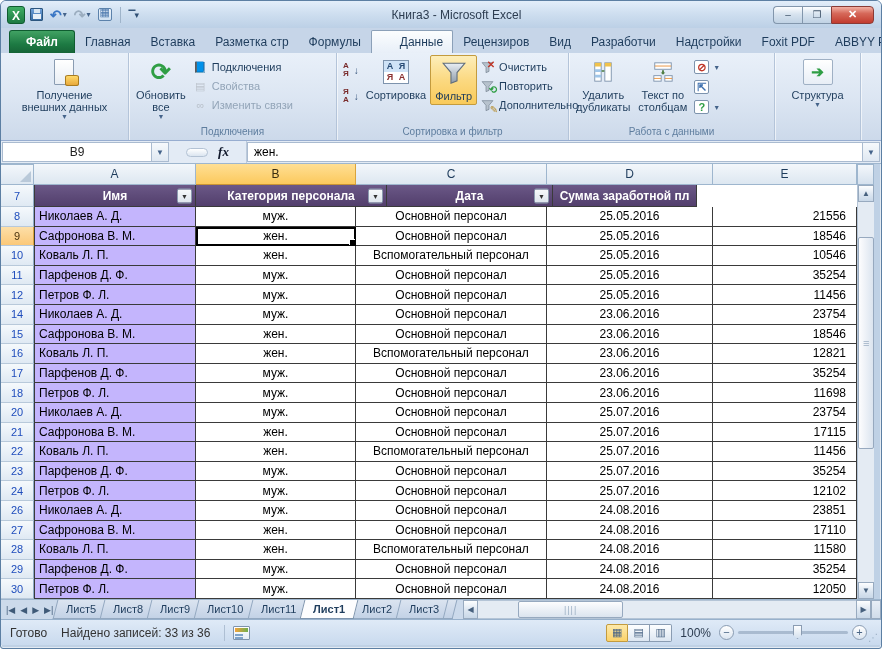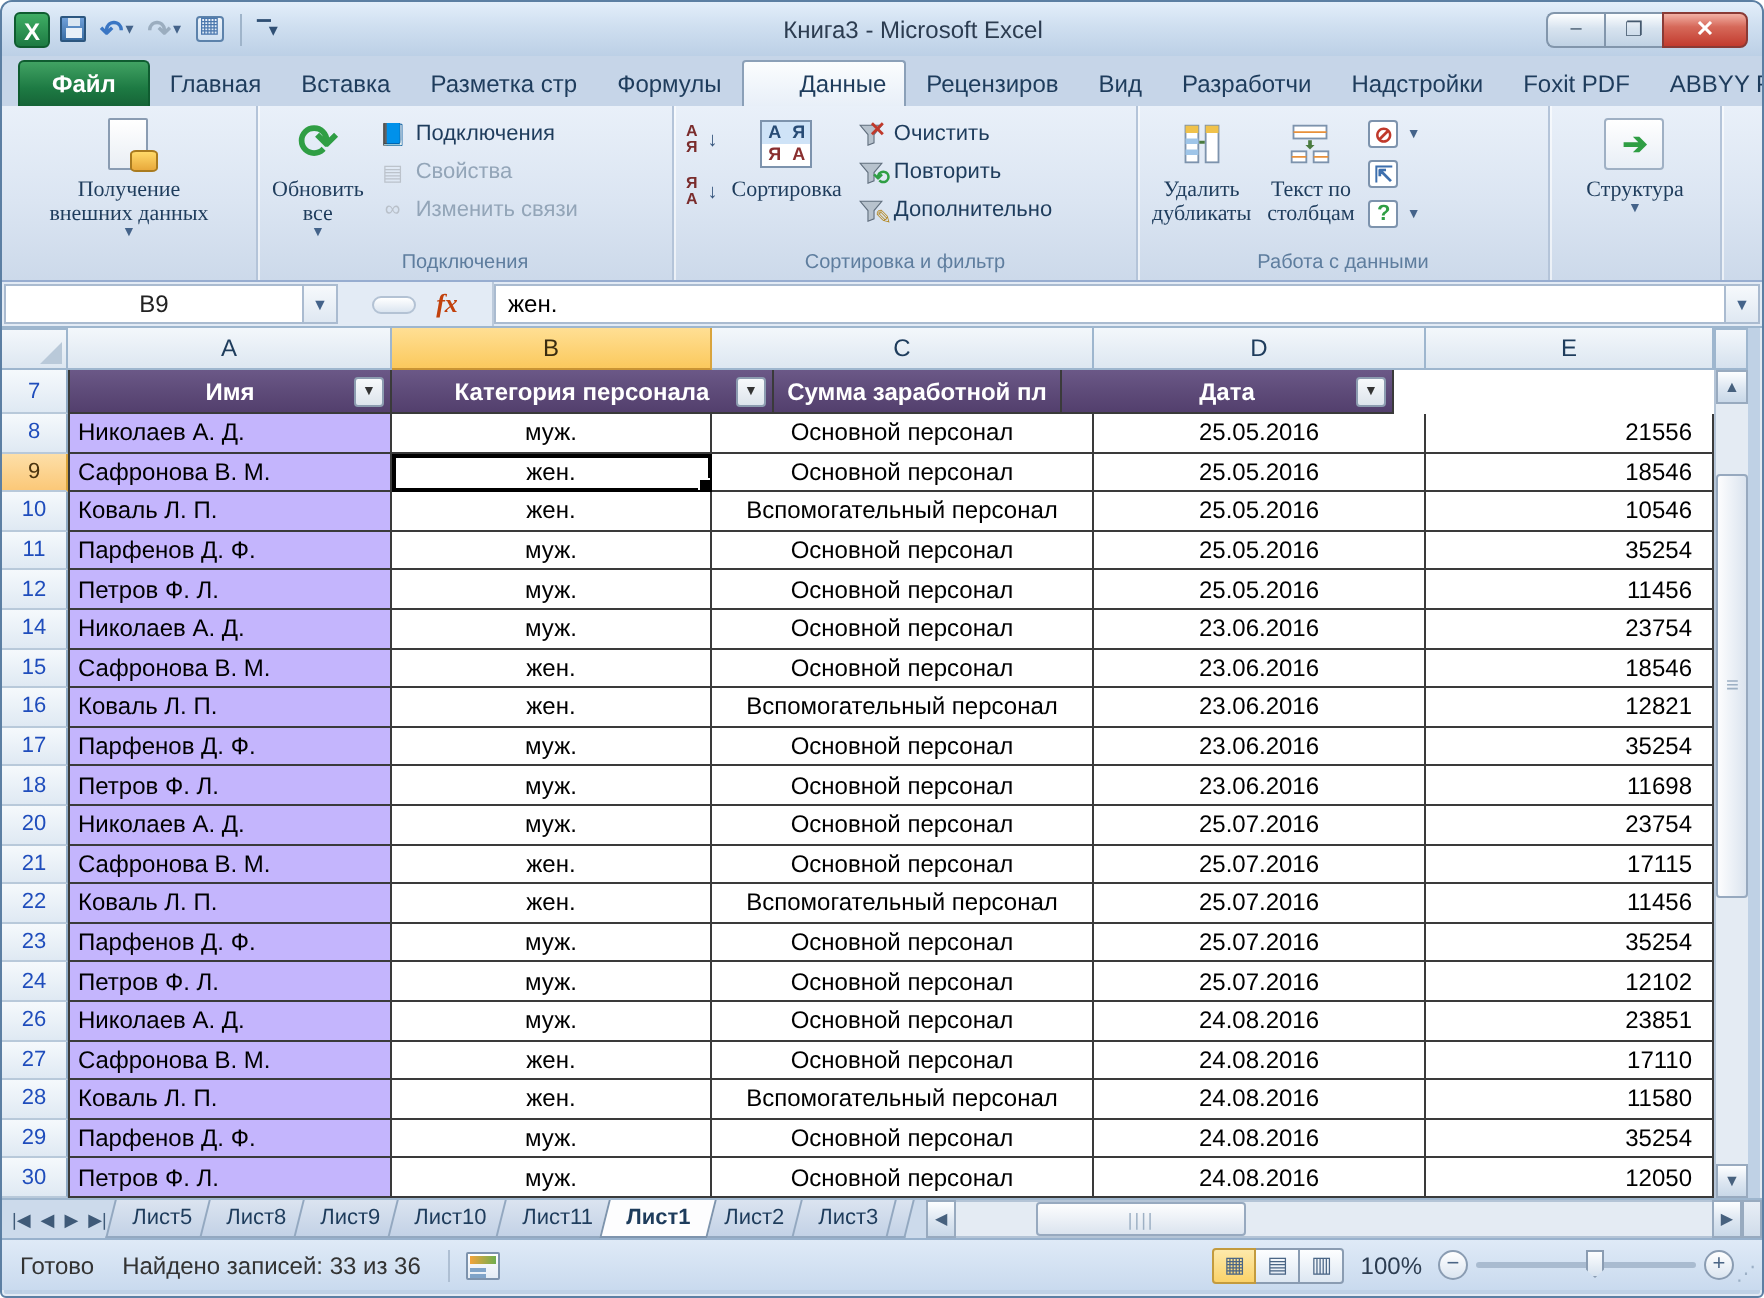--- a/index.html
+++ b/index.html
@@ -42,21 +42,21 @@
     border:1px solid #0f5c30; border-bottom:none; border-radius:3px 3px 0 0; margin-left:8px; padding:4px 16px; }
   .tab.active { background:linear-gradient(#fbfdfe,#e8eff8); border-color:#8ba0b8; border-radius:2px 2px 0 0;padding-left:28px; }
 
   
   .ribbon { position:absolute; left:0; top:52px; width:100%; height:88px;
     background:linear-gradient(#e9f0f9,#dbe5f2 55%,#ccd9ea); border-bottom:1px solid #97add0; display:flex; }
   .rgroup { height:100%; display:flex; flex-direction:column; border-right:1px solid #b4c4d9; box-shadow:1px 0 0 rgba(255,255,255,.6); padding:2px 3px 0; }
   .rbody { flex:1; display:flex; align-items:flex-start; }
   .rlabel { height:15px; font-size:10px; color:#5e7d9e; text-align:center; line-height:14px; white-space:nowrap; }
   .bigbtn { display:flex; flex-direction:column; align-items:center; padding:2px 4px; border-radius:2px; }
-  .bigbtn .cap { font-size:11px; line-height:12px; color:#1e3c5c; text-align:center; white-space:pre-line;font-family:Liberation Serif, serif; }
+  .bigbtn .cap { font-size:11px; line-height:12px; color:#1e3c5c; text-align:center; white-space:pre-line; }
   .ddarrow { font-size:7px; color:#44638a; }
   .icon32 { width:32px; height:30px; position:relative; margin-bottom:2px; display:flex; align-items:center; justify-content:center; }
   .smallcol { display:flex; flex-direction:column; gap:3px; padding-top:4px; }
   .smallbtn { display:flex; align-items:center; gap:4px; font-size:11px; color:#1e3c5c; white-space:nowrap; padding:1px 3px; border-radius:2px; }
   .smallbtn.disabled { color:#93a5b8; }
   .smallbtn.disabled .si { opacity:.45; filter:grayscale(.7); }
   .si { width:15px; height:14px; display:inline-flex; align-items:center; justify-content:center; font-size:11px; }
   .page-ic { width:20px; height:26px; background:linear-gradient(#fff,#e9eef4); border:1px solid #8a9cb2; border-radius:1px; position:relative; }
   .page-ic:after { content:""; position:absolute; right:-6px; bottom:-2px; width:12px; height:9px;
     background:linear-gradient(#ffd969,#e8a93c); border:1px solid #a97b1f; border-radius:3px/2px; }
@@ -79,21 +79,21 @@
   
   .formulabar { position:absolute; left:0; top:140px; width:100%; height:23px; background:#e3ebf5;
     border-bottom:1px solid #9eb6ce; display:flex; align-items:stretch; }
   .namebox { width:150px; background:#fff; border:1px solid #aabbd0; margin:1px 0 1px 1px; font-size:12px; color:#222;
     display:flex; align-items:center; justify-content:center; }
   .namedrop { width:17px; display:flex; align-items:center; justify-content:center; font-size:8px; color:#44638a;
     border:1px solid #aabbd0; border-left:none; margin:1px 0; background:linear-gradient(#f6f9fc,#dfe8f2); }
   .fxzone { width:78px; display:flex; align-items:center; justify-content:center; gap:2px; color:#3c5876;
     font-size:12px; border-right:1px solid #bccadb; }
   .fxzone .dot { width:22px; height:9px; border-radius:5px; background:linear-gradient(#fff,#dbe5f0); border:1px solid #b3c2d4; margin-right:8px;}
-  .fx { font-family:"Liberation Serif", serif; font-style:italic; font-weight:bold; font-size:13px; color:#c2410c; }
+  .fx { font-family:"Liberation Serif", serif; font-style:italic; font-weight:bold; font-size:13px; color:#0f172a; }
   .fvalue { flex:1; background:#fff; border:1px solid #aabbd0; border-right:none; margin:1px 0; font-size:12px; color:#000;
     display:flex; align-items:center; padding-left:6px; }
   .fchev { width:18px; background:linear-gradient(#f6f9fc,#dfe8f2); border:1px solid #aabbd0; margin:1px 1px 1px 0;
     display:flex; align-items:center; justify-content:center; font-size:8px; color:#44638a; }
 
   
   .colheaders { position:absolute; left:0; top:163px; width:873px; height:21px; display:flex; }
   .corner { width:33px; height:100%; background:linear-gradient(#f3f7fb,#dde7f1); border:1px solid #9eb6ce; border-left:none; position:relative; }
   .corner:after{ content:""; position:absolute; right:2px; bottom:2px; border-left:11px solid transparent; border-bottom:11px solid #b9c9d9; }
   .colhead { height:100%; background:linear-gradient(#f3f7fb,#dde7f1); border-right:1px solid #9eb6ce; border-bottom:1px solid #9eb6ce;
@@ -279,20 +279,34 @@
           <div class="icon32">
               <div class="sortbox">
                 <span>А</span>
                 <span>Я</span>
                 <span>Я</span>
                 <span>А</span>
               </div>
             </div>
           <div class="cap">Сортировка</div>
         </div>
+        <div class="bigbtn hl">
+          <div class="icon32">
+            <svg class="funnel" viewBox="0 0 24 24">
+              <defs>
+                  <linearGradient id="fg" x1="0" y1="0" x2="0" y2="1">
+                <stop offset="0" stop-color="#e8eef4"></stop>
+                    <stop offset="1" stop-color="#8d9aa8"></stop>
+                  </linearGradient>
+                </defs>
+              <path d="M2 3h20l-7.2 8.6v7.6l-5.6 2.3V11.6z" fill="url(#fg)" stroke="#5f6d7c" stroke-width="1"></path>
+            </svg>
+          </div>
+          <div class="cap">Фильтр</div>
+        </div>
         <div class="smallcol" id="sf-items">
             <div class="smallbtn">
               <span class="si" style="position: relative;">
                 <svg class="funnel-sm" viewBox="0 0 24 24">
                   <path d="M2 3h20l-7.2 8.6v7.6l-5.6 2.3V11.6z" fill="#b7c2cd" stroke="#5f6d7c"></path>
                 </svg>
                 <span class="redx">✕</span>
               </span>
               <span>Очистить</span>
             </div>
@@ -405,22 +419,22 @@
         <div class="colhead" style="width: 144px;">E</div>
       </div>
     <div class="vsplit"></div>
   </div>
 
   <div class="gridbody" id="gridbody">
       <div class="grow hdr">
         <div class="rownum">7</div>
         <div class="gcell phead first" style="width: 162px;">Имя<div class="fdrop">▼</div></div>
         <div class="gcell phead" style="width: 191px;">Категория персонала<div class="fdrop">▼</div></div>
+        <div class="gcell phead" style="width: 166px;">Дата<div class="fdrop">▼</div></div>
         <div class="gcell phead" style="width: 144px;">Сумма заработной пл</div>
-        <div class="gcell phead" style="width: 166px;">Дата<div class="fdrop">▼</div></div>
       </div>
       <div class="grow">
         <div class="rownum">8</div>
         <div class="gcell name first" style="width: 162px;">Николаев А. Д.</div>
         <div class="gcell" style="width: 160px;">муж.</div>
         <div class="gcell" style="width: 191px;">Основной персонал</div>
         <div class="gcell" style="width: 166px;">25.05.2016</div>
         <div class="gcell sum" style="width: 144px;">21556</div>
       </div>
       <div class="grow">

